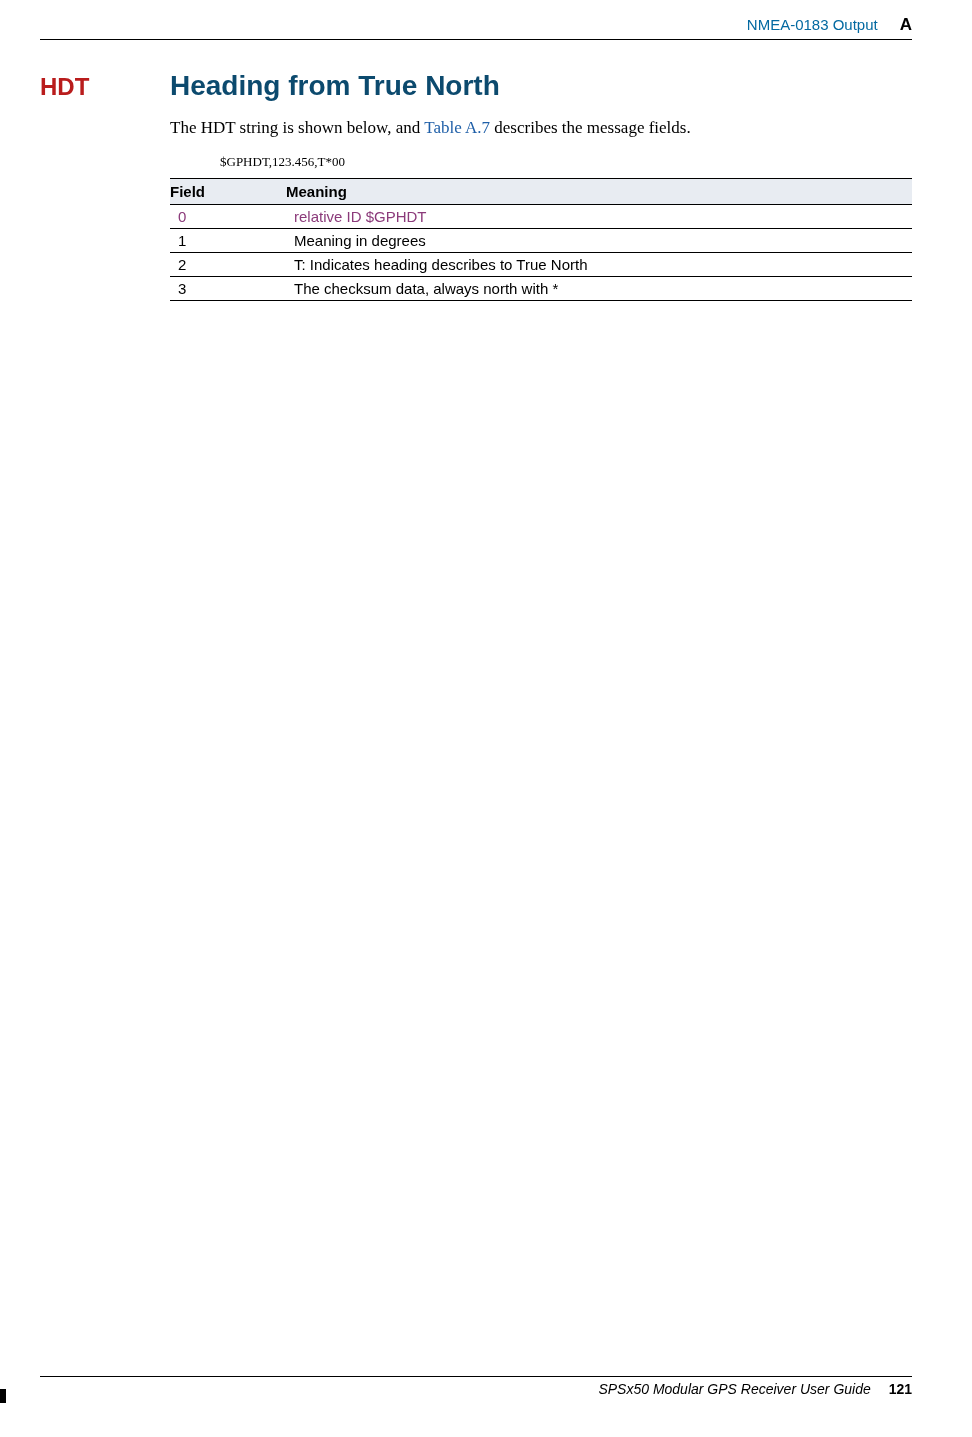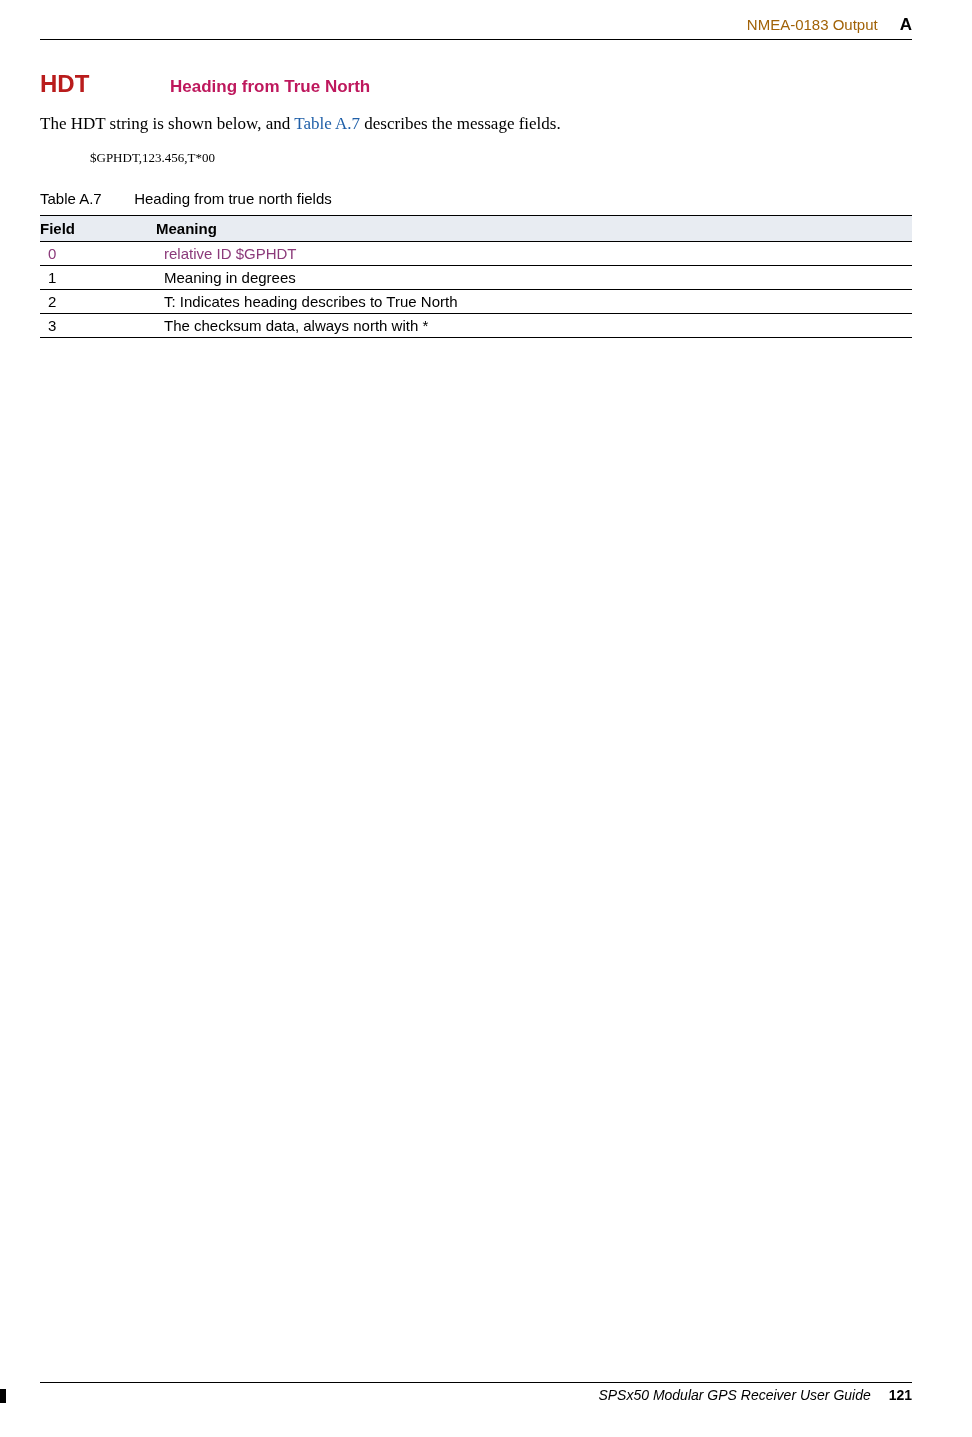--- a/index.html
+++ b/index.html
@@ -26,21 +26,21 @@
   }
   .header-row {
     display: flex;
     justify-content: flex-end;
     align-items: baseline;
     padding-bottom: 4px;
     font-family: Arial, Helvetica, sans-serif;
     font-size: 15px;
   }
   .header-title {
-    color: #a16207;
+    color: #0369a1;
     font-weight: normal;
   }
   .header-letter {
     font-weight: bold;
     margin-left: 22px;
     font-size: 17px;
   }
   .content {
     padding-top: 30px;
     padding-left: 0;
@@ -51,26 +51,27 @@
   }
   .section-code {
     color: #b91c1c;
     font-family: Arial, Helvetica, sans-serif;
     font-weight: bold;
     font-size: 24px;
     width: 130px;
     flex-shrink: 0;
   }
   .section-title {
-    color: #be185d;
-    font-family: Arial, Helvetica, sans-serif;
-    font-weight: bold;
-    font-size: 17px;
+    color: #0c4a6e;
+    font-family: Arial, Helvetica, sans-serif;
+    font-weight: bold;
+    font-size: 28px;
   }
   .indented {
+    margin-left: 130px;
   }
   .paragraph {
     font-family: Georgia, 'Times New Roman', serif;
     font-size: 17px;
     margin-top: 14px;
     line-height: 1.4;
   }
   .paragraph a.link {
     color: #1f5fa8;
     text-decoration: none;
@@ -111,21 +112,21 @@
   }
   table.fields th:first-child,
   table.fields td:first-child {
     width: 100px;
   }
   .row-link td {
     color: #8b3a7a;
   }
   .footer {
     position: absolute;
-    bottom: 34px;
+    bottom: 40px;
     right: 60px;
     left: 40px;
     border-top: 1px solid #000;
     text-align: right;
     font-family: Arial, Helvetica, sans-serif;
     font-size: 14px;
     font-style: italic;
     padding-top: 4px;
   }
   .footer .page-num {
@@ -158,24 +159,20 @@
       <div class="section-title">Heading from True North</div>
     </div>
 
     <div class="indented">
       <div class="paragraph">
         <span>The HDT string is shown below, and </span><a href="#" class="link">Table A.7</a><span> describes the message fields.</span>
       </div>
 
       <div class="example">$GPHDT,123.456,T*00</div>
 
-      <div class="table-caption">
-        <span class="tbl-label">Table A.7</span>
-        <span>Heading from true north fields</span>
-      </div>
 
       <table class="fields">
         <thead>
           <tr>
             <th>Field</th>
             <th>Meaning</th>
           </tr>
         </thead>
         <tbody>
           <tr class="row-link">

